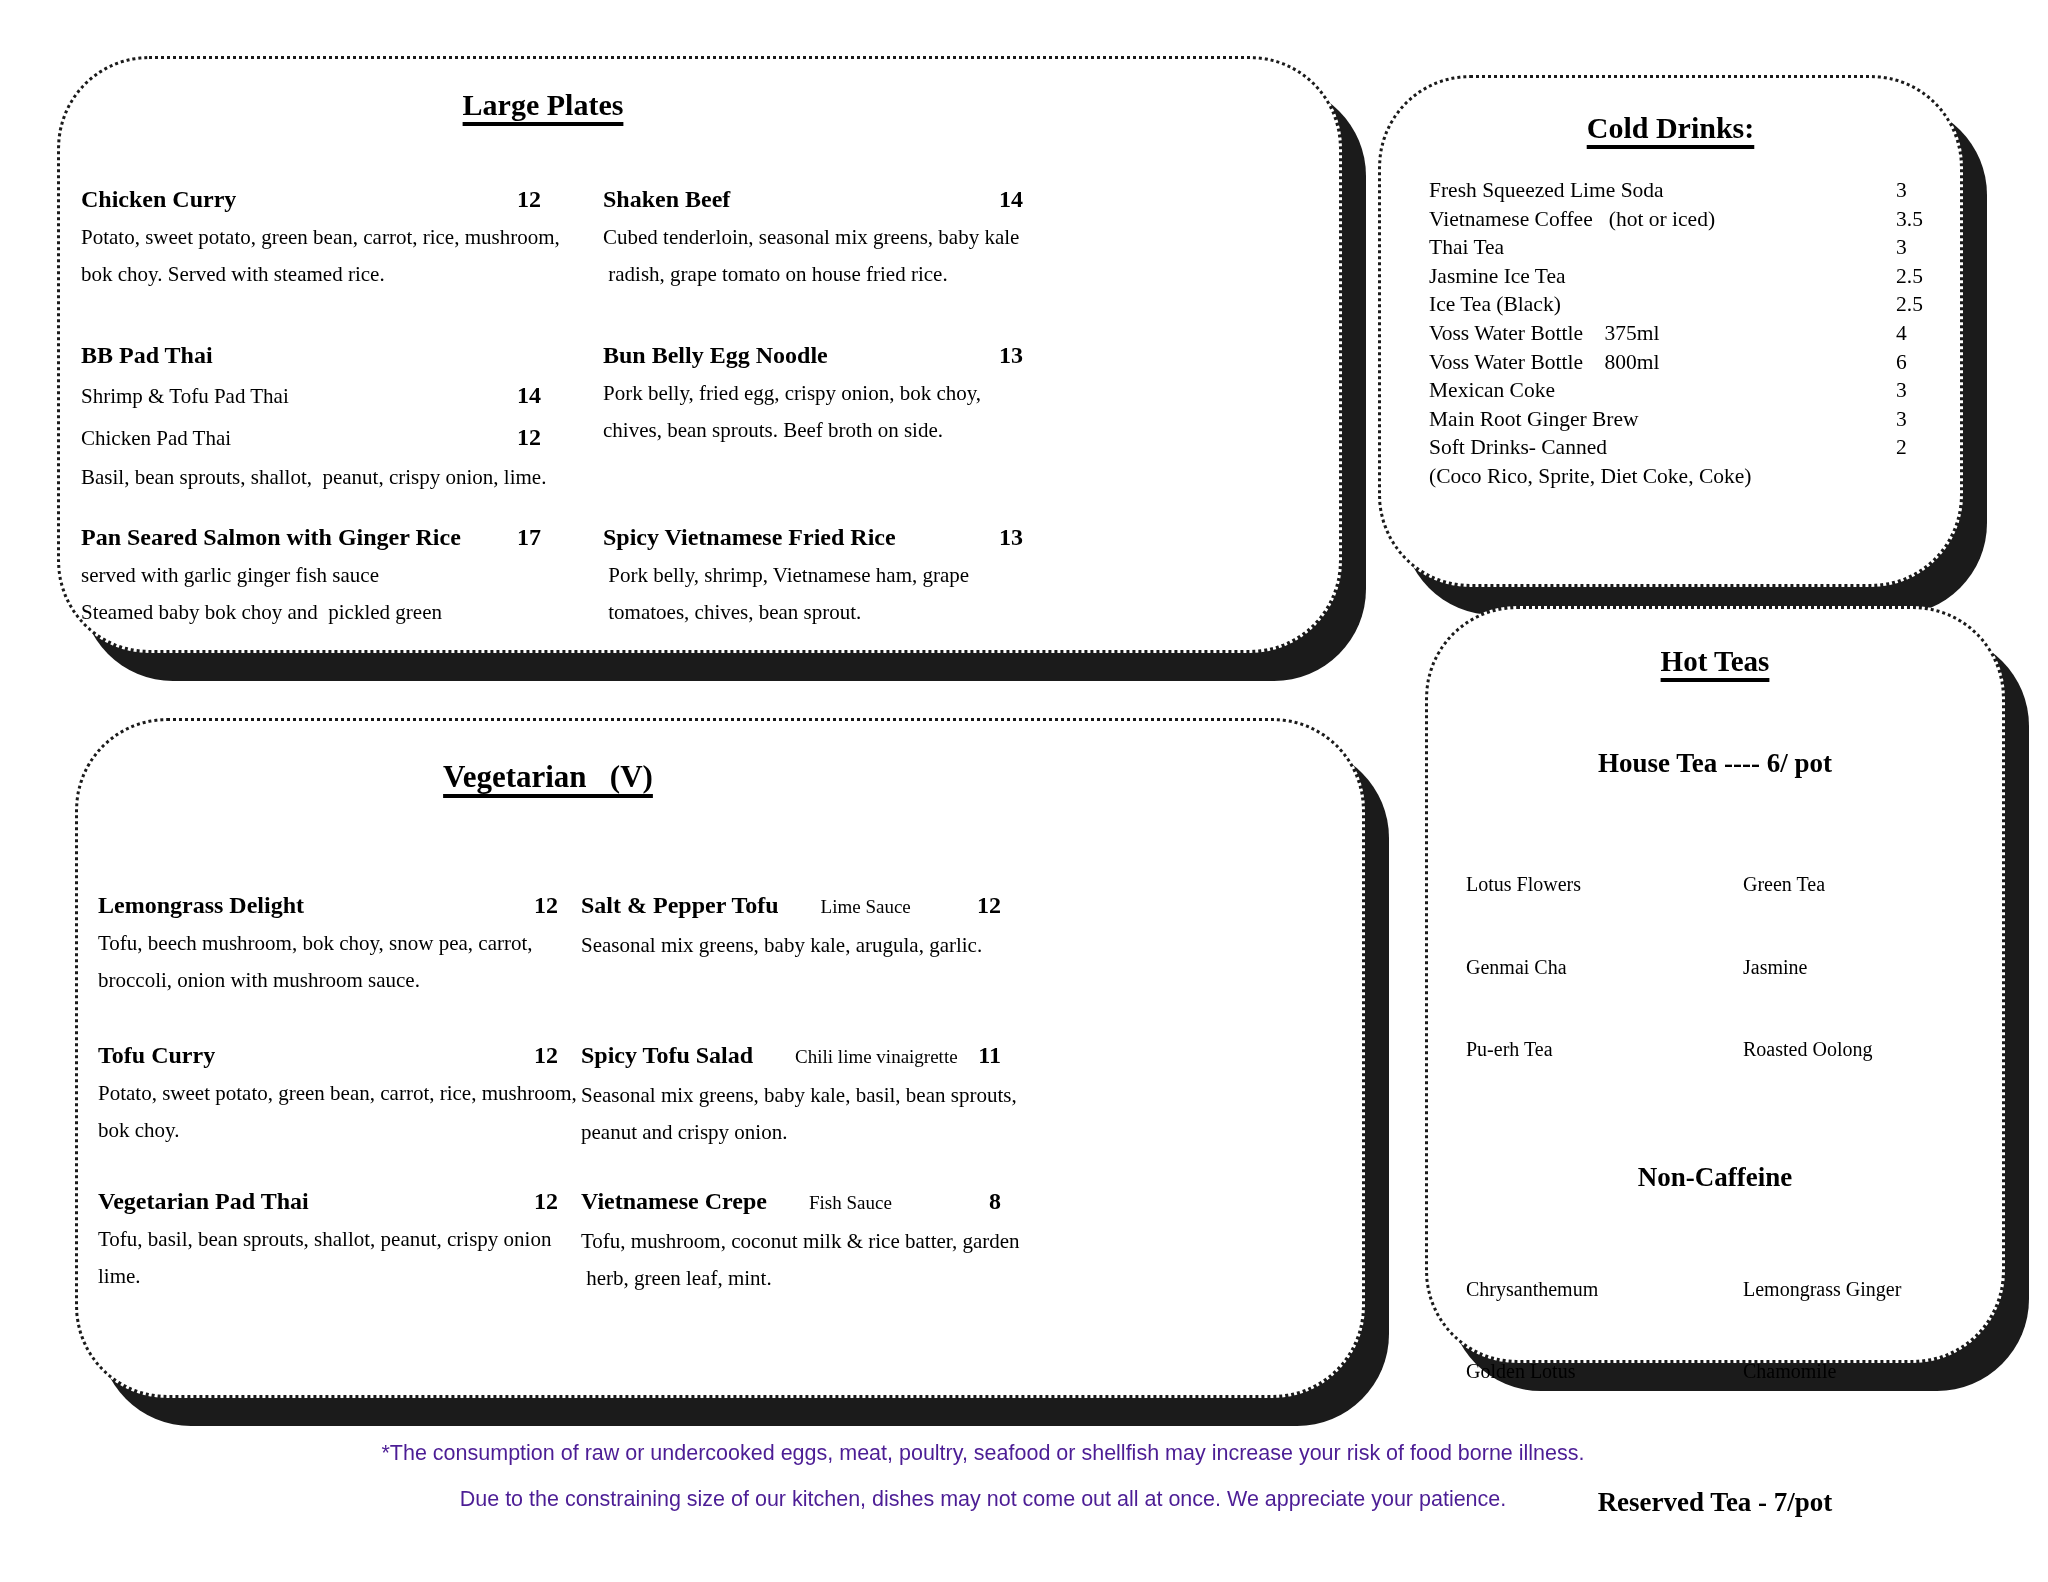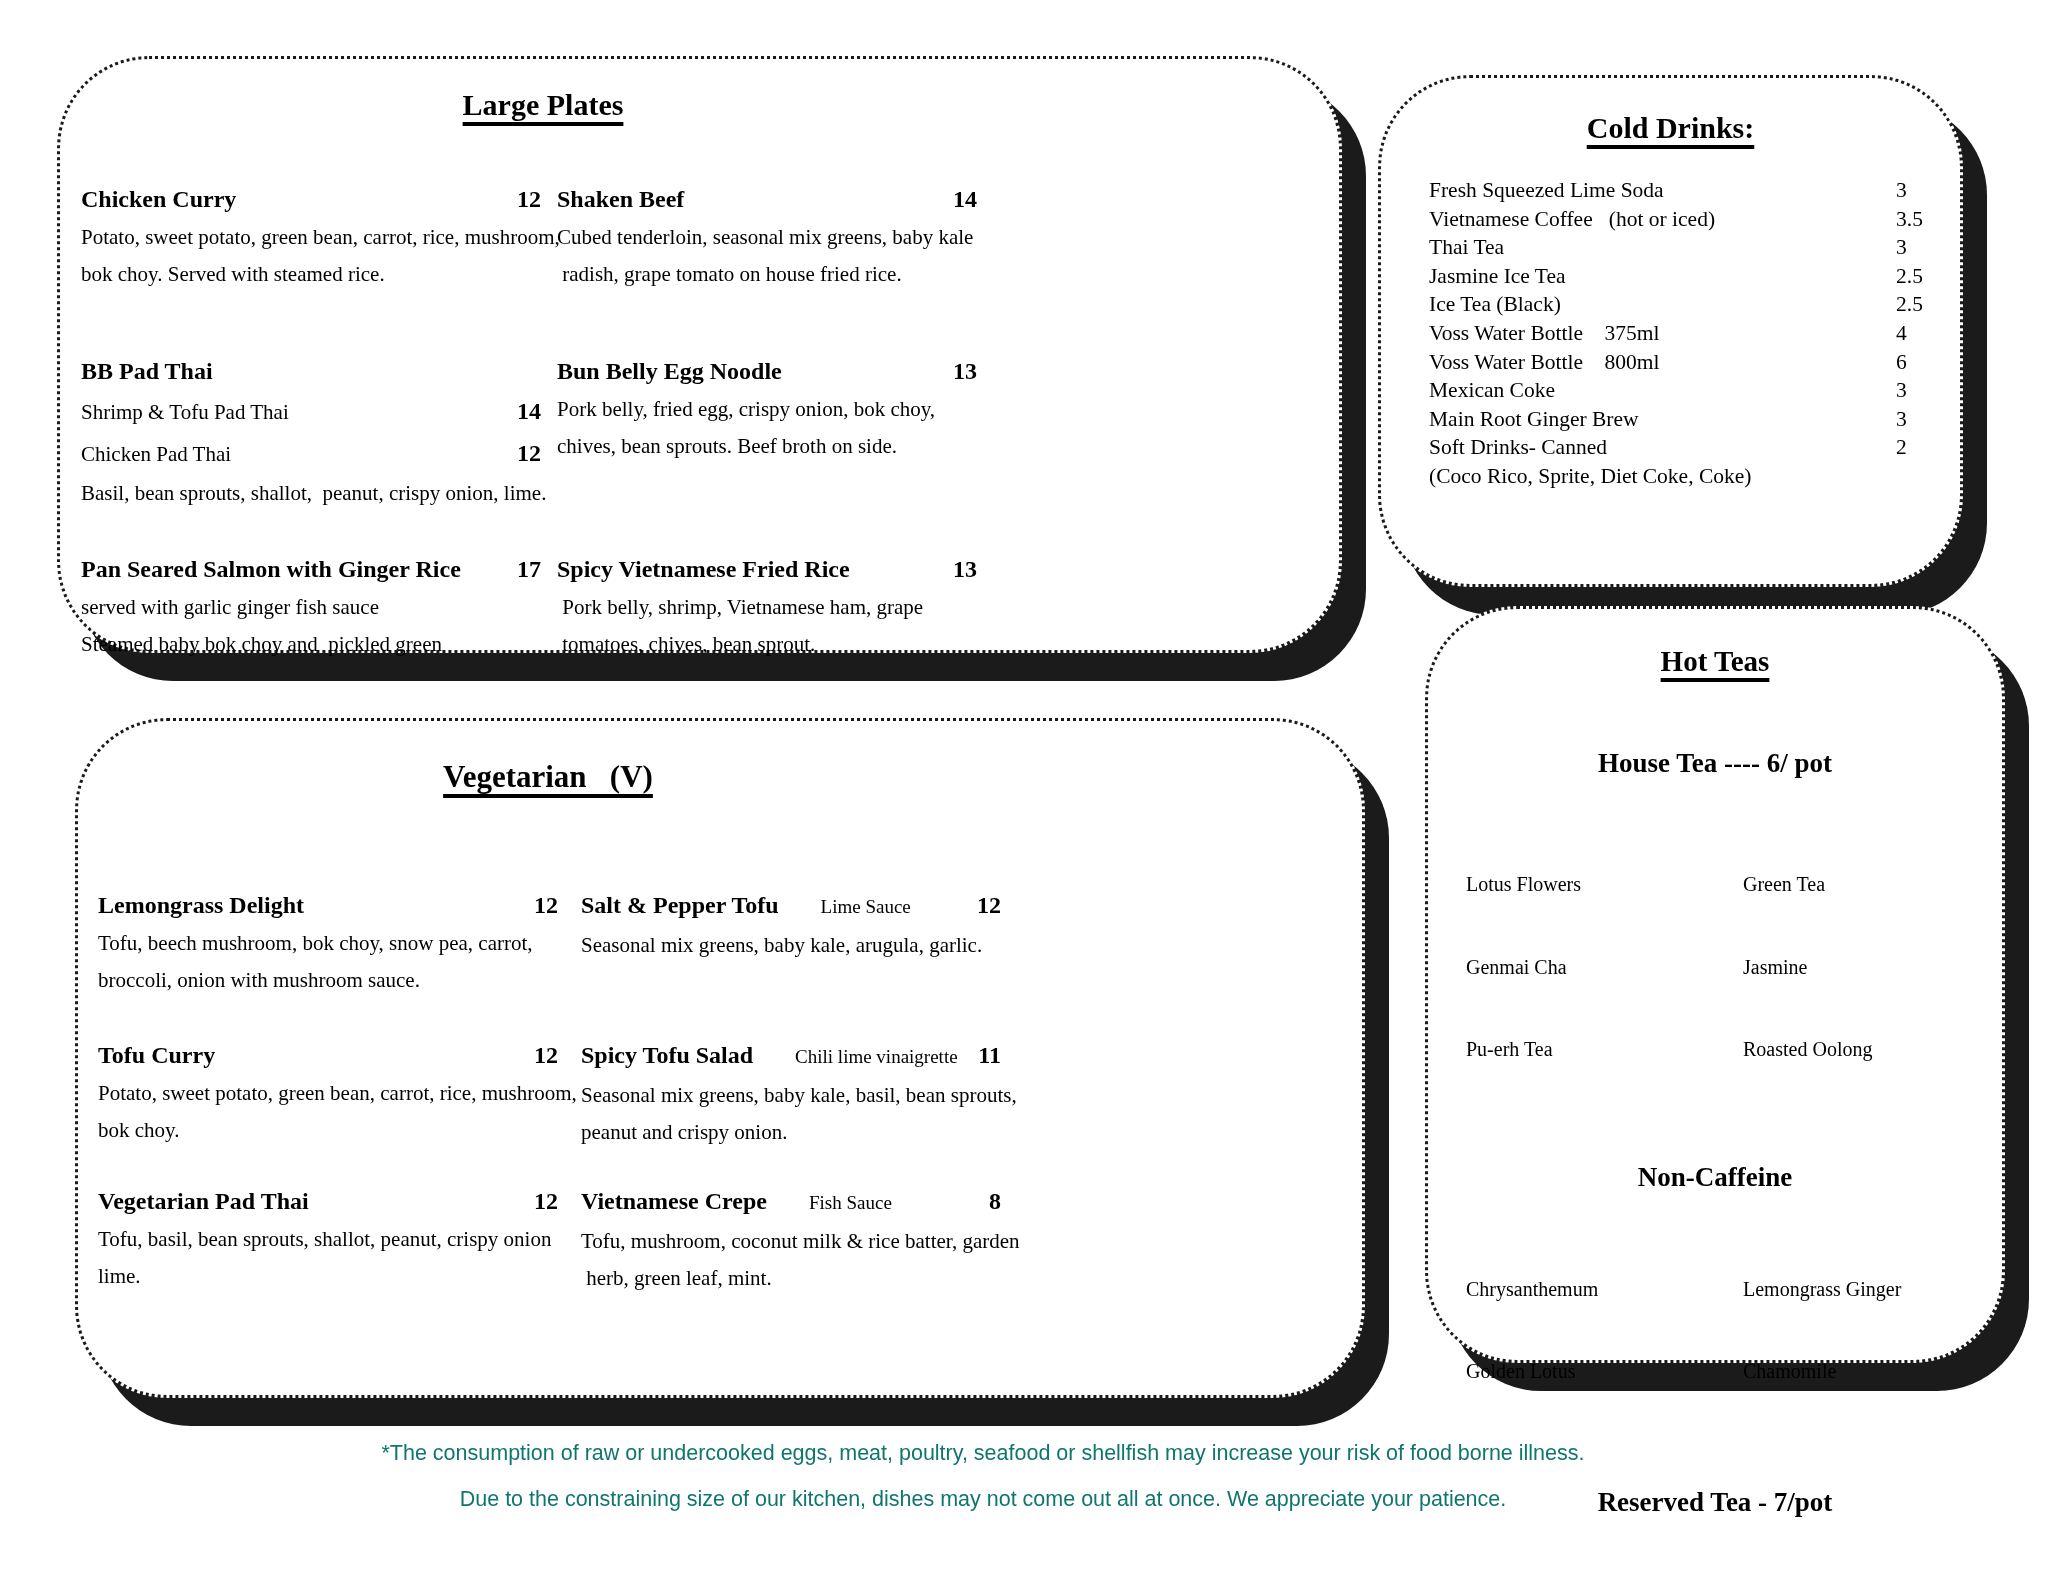--- a/index.html
+++ b/index.html
@@ -16,21 +16,21 @@
   .title{font-weight:bold;font-size:30px;line-height:44px;text-align:center;
          white-space:pre;margin:0;}
   .title .u{text-decoration:underline;text-decoration-thickness:3.5px;text-underline-offset:7px;}
   .lp-title{width:966px;padding-top:24px;}
   .cd-title{width:100%;padding-top:28px;}
   .vg-title{width:940px;padding-top:34px;font-size:31px;}
   .ht-title{width:100%;padding-top:30px;font-size:29px;}
 
   .grid{display:grid;}
   .lp-grid{margin:52px 0 0 21px;grid-template-columns:460px 420px;column-gap:62px;
-           grid-template-rows:156px 182px auto;gap:16px;}
+           grid-template-rows:156px 182px auto;}
   .vg-grid{margin:86px 0 0 20px;grid-template-columns:460px 420px;column-gap:23px;
            grid-template-rows:150px 146px auto;}
 
   .mi-head{display:flex;align-items:baseline;font-size:24px;font-weight:bold;line-height:40px;}
   .mi-name{white-space:pre;}
   .mi-note{font-size:19px;font-weight:normal;margin-left:42px;white-space:pre;}
   .mi-price{margin-left:auto;font-size:24px;}
   .mi-desc{font-size:21px;line-height:37px;white-space:pre;}
   .variant-row{display:flex;align-items:baseline;font-size:21px;font-weight:normal;line-height:41px;}
   .variant-price{margin-left:auto;font-weight:bold;font-size:24px;}
@@ -45,21 +45,21 @@
   .m-noncaf{margin-top:38px;}
   .m-reserved{margin-top:41px;}
   .tea-cols{display:flex;padding-left:38px;font-size:20px;line-height:27.5px;}
   .tc-house{margin-top:33px;}
   .tc-noncaf{margin-top:24px;}
   .tc-reserved{margin-top:27px;}
   .tea-col1{width:277px;white-space:pre;}
   .tea-col2{flex:1;white-space:pre;}
 
   .footer{position:absolute;top:1430px;left:0;width:1966px;text-align:center;
-          font-family:"Liberation Sans", sans-serif;font-size:21.5px;line-height:46px;color:#0f766e;}
+          font-family:"Liberation Sans", sans-serif;font-size:21.5px;line-height:46px;color:#4c1d95;}
 </style>
 </head>
 <body>
 
 <div class="page">
 
   <section class="panel lp">
     <h1 class="title lp-title"><span class="u">Large Plates</span></h1>
     <div class="grid lp-grid">
 

